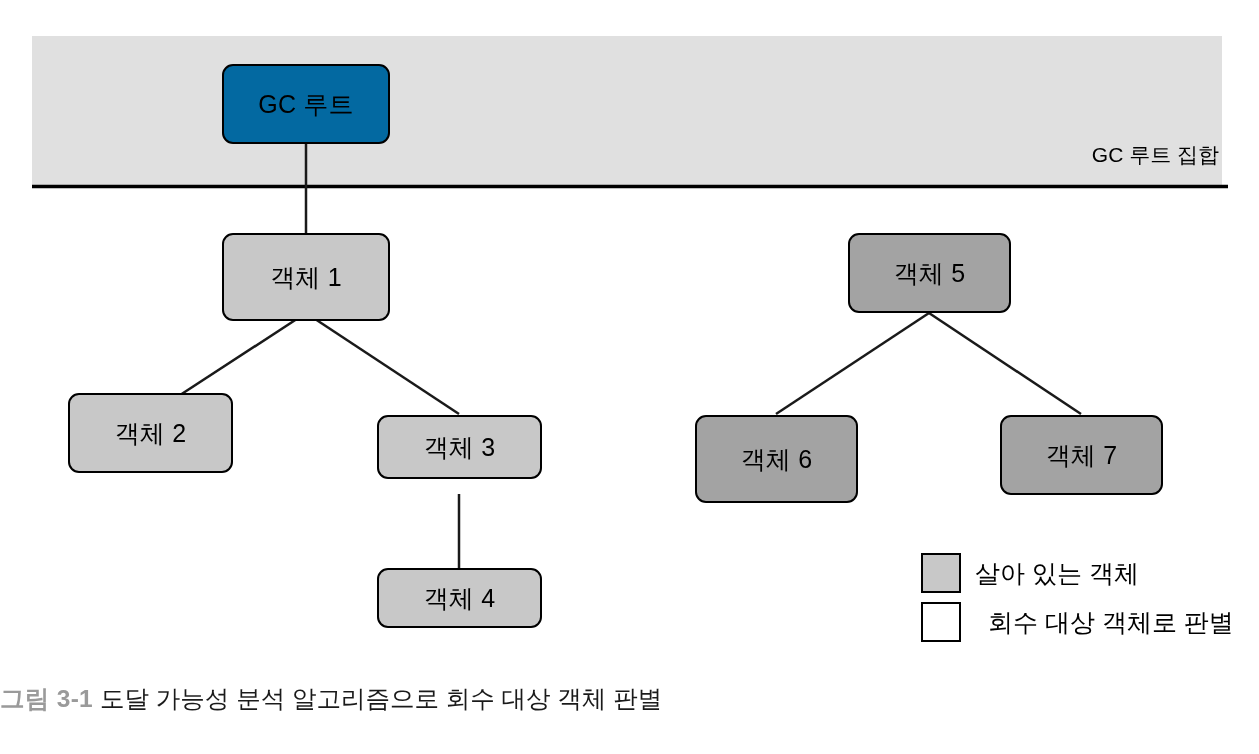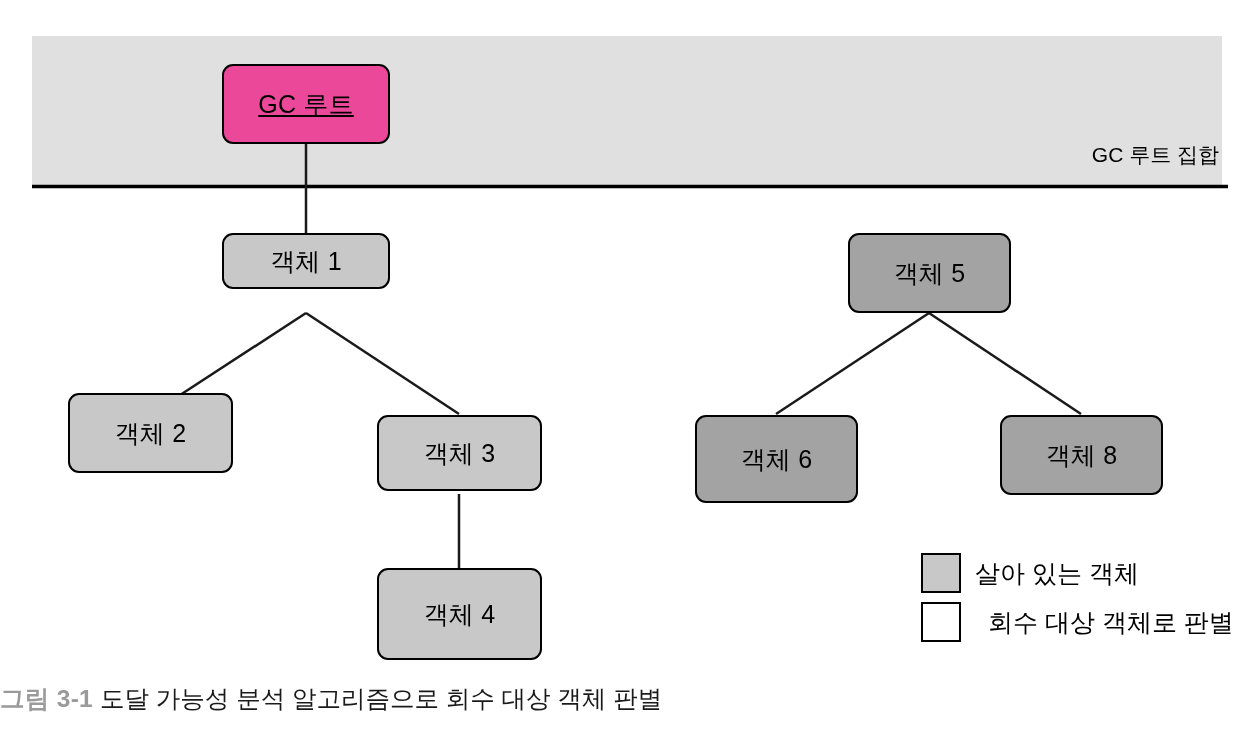--- a/index.html
+++ b/index.html
@@ -33,21 +33,21 @@
     border-radius: 11px;
     display: flex;
     align-items: center;
     justify-content: center;
     font-size: 25px;
     color: #000000;
     letter-spacing: 0.2px;
     white-space: nowrap;
   }
   .node.live      { background: #c8c8c8; }
-  .node.root      { background: #ec4899; text-decoration: underline; }
+  .node.root      { background: #0369a1; }
   .node.collected { background: #a3a3a3; }
 
   .band-label {
     position: absolute;
     font-size: 21px;
     color: #000000;
     white-space: nowrap;
   }
   .legend {
     position: absolute;
@@ -113,33 +113,33 @@
       <line x1="929" y1="313" x2="776" y2="414"></line>
 
       <line x1="929" y1="313" x2="1081" y2="414"></line>
     </g>
   </svg>
 
   <div class="band-label" style="right:40px; top:141px;">GC 루트 집합</div>
 
   <div class="node root" style="left:222px; top:64px; width:168px; height:80px;">GC 루트</div>
 
-  <div class="node live" style="left:222px; top:233px; width:168px; height:56px;">객체 1</div>
+  <div class="node live" style="left:222px; top:233px; width:168px; height:88px;">객체 1</div>
 
   <div class="node live" style="left:68px; top:393px; width:165px; height:80px;text-align:center;">객체 2</div>
 
-  <div class="node live" style="left:377px; top:415px; width:165px; height:76px;">객체 3</div>
+  <div class="node live" style="left:377px; top:415px; width:165px; height:64px;">객체 3</div>
 
-  <div class="node live" style="left:377px; top:568px; width:165px; height:92px;">객체 4</div>
+  <div class="node live" style="left:377px; top:568px; width:165px; height:60px;">객체 4</div>
 
   <div class="node collected" style="left:848px; top:233px; width:163px; height:80px;">객체 5</div>
 
   <div class="node collected" style="left:695px; top:415px; width:163px; height:88px;">객체 6</div>
 
-  <div class="node collected" style="left:1000px; top:415px; width:163px; height:80px;">객체 8</div>
+  <div class="node collected" style="left:1000px; top:415px; width:163px; height:80px;">객체 7</div>
 
   <div class="legend">
     <div class="legend-row" style="left:921px; top:553px;">
       <span class="legend-swatch live"></span>
       <span class="legend-label">살아 있는 객체</span>
     </div>
     <div class="legend-row" style="left:921px; top:602px;gap:13px;">
       <span class="legend-swatch collected"></span>
       <span class="legend-label">회수 대상 객체로 판별</span>
     </div>

